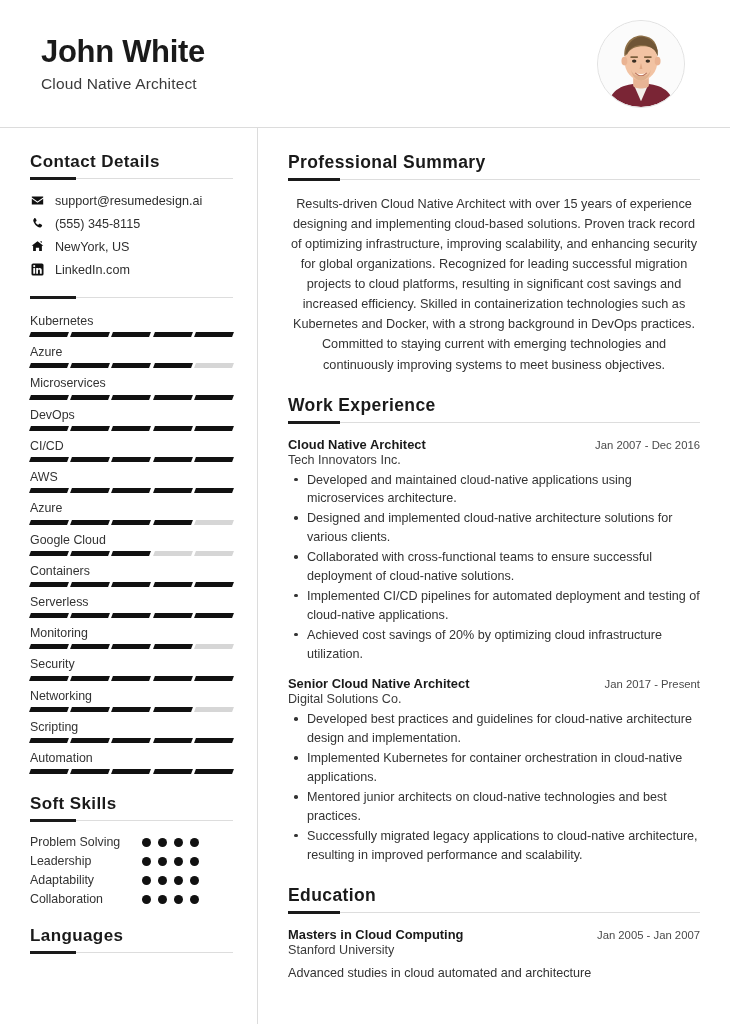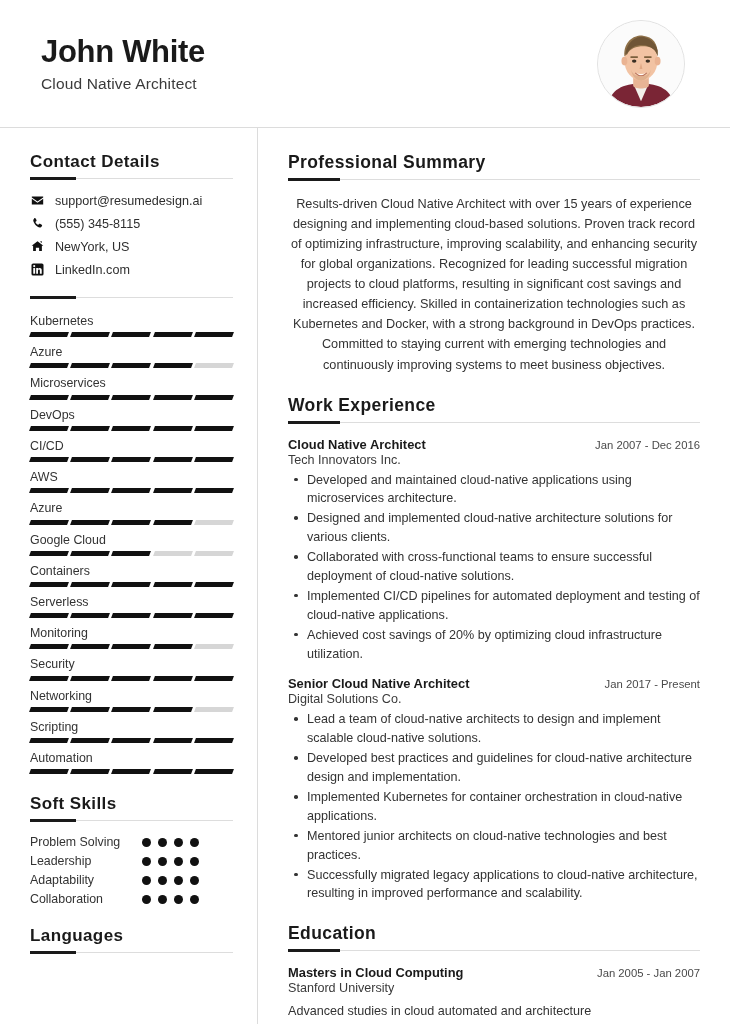--- a/index.html
+++ b/index.html
@@ -546,21 +546,20 @@
                 <li>Achieved cost savings of 20% by optimizing cloud infrastructure utilization.</li>
               </ul>
             </div>
             <div class="entry">
               <div class="entry-top">
                 <div class="entry-title">Senior Cloud Native Architect</div>
                 <div class="entry-date">Jan 2017 - Present</div>
               </div>
               <div class="entry-org">Digital Solutions Co.</div>
               <ul class="bullets">
-                <li>Lead a team of cloud-native architects to design and implement scalable cloud-native solutions.</li>
                 <li>Developed best practices and guidelines for cloud-native architecture design and implementation.</li>
                 <li>Implemented Kubernetes for container orchestration in cloud-native applications.</li>
                 <li>Mentored junior architects on cloud-native technologies and best practices.</li>
                 <li>Successfully migrated legacy applications to cloud-native architecture, resulting in improved performance and scalability.</li>
               </ul>
             </div>
           </div>
       </div>
 
       <div class="sec">

